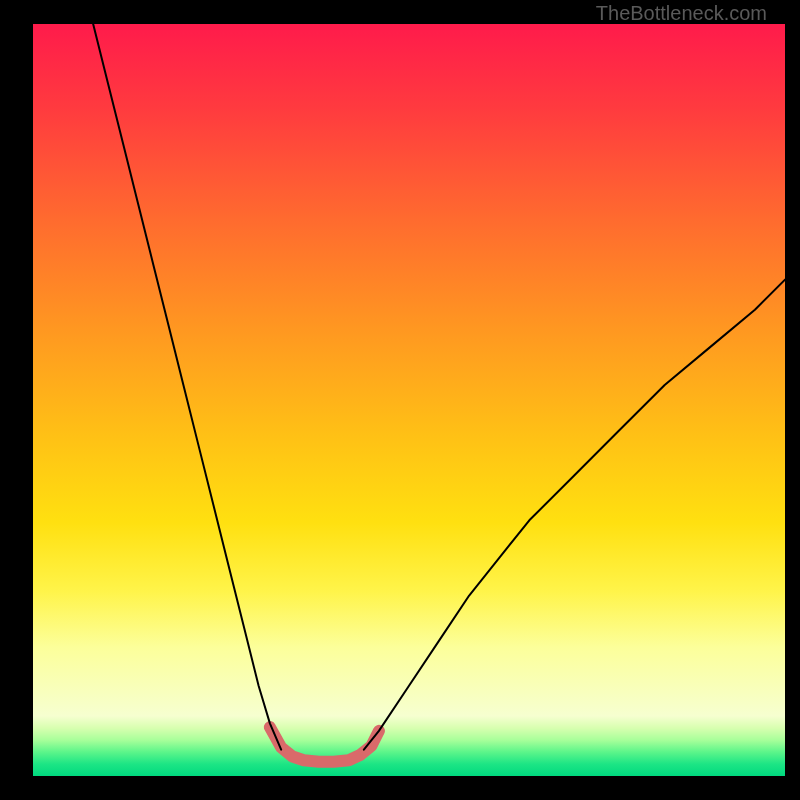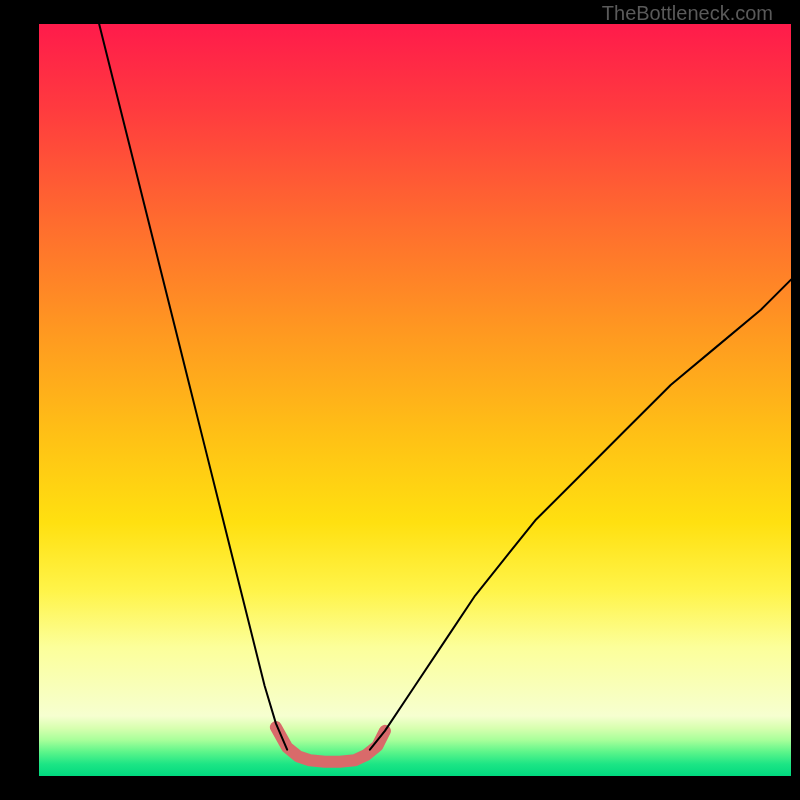--- a/index.html
+++ b/index.html
@@ -1,19 +1,19 @@
 <!DOCTYPE html>
 <html><head>
 <meta charset="utf-8">
 <style>
   * { margin: 0; padding: 0; box-sizing: border-box; }
   html, body { width: 800px; height: 800px; overflow: hidden; background: #000; }
   .frame {
     position: absolute;
-    left: 15px; top: 0;
+    left: 9px; top: 0;
     width: 768px; height: 800px;
     background: #000;
     text-align: center;
   }
   .plot-area {
     position: absolute;
     left: 24px; top: 24px;
     width: 752px; height: 752px;
     overflow: hidden;
   }

